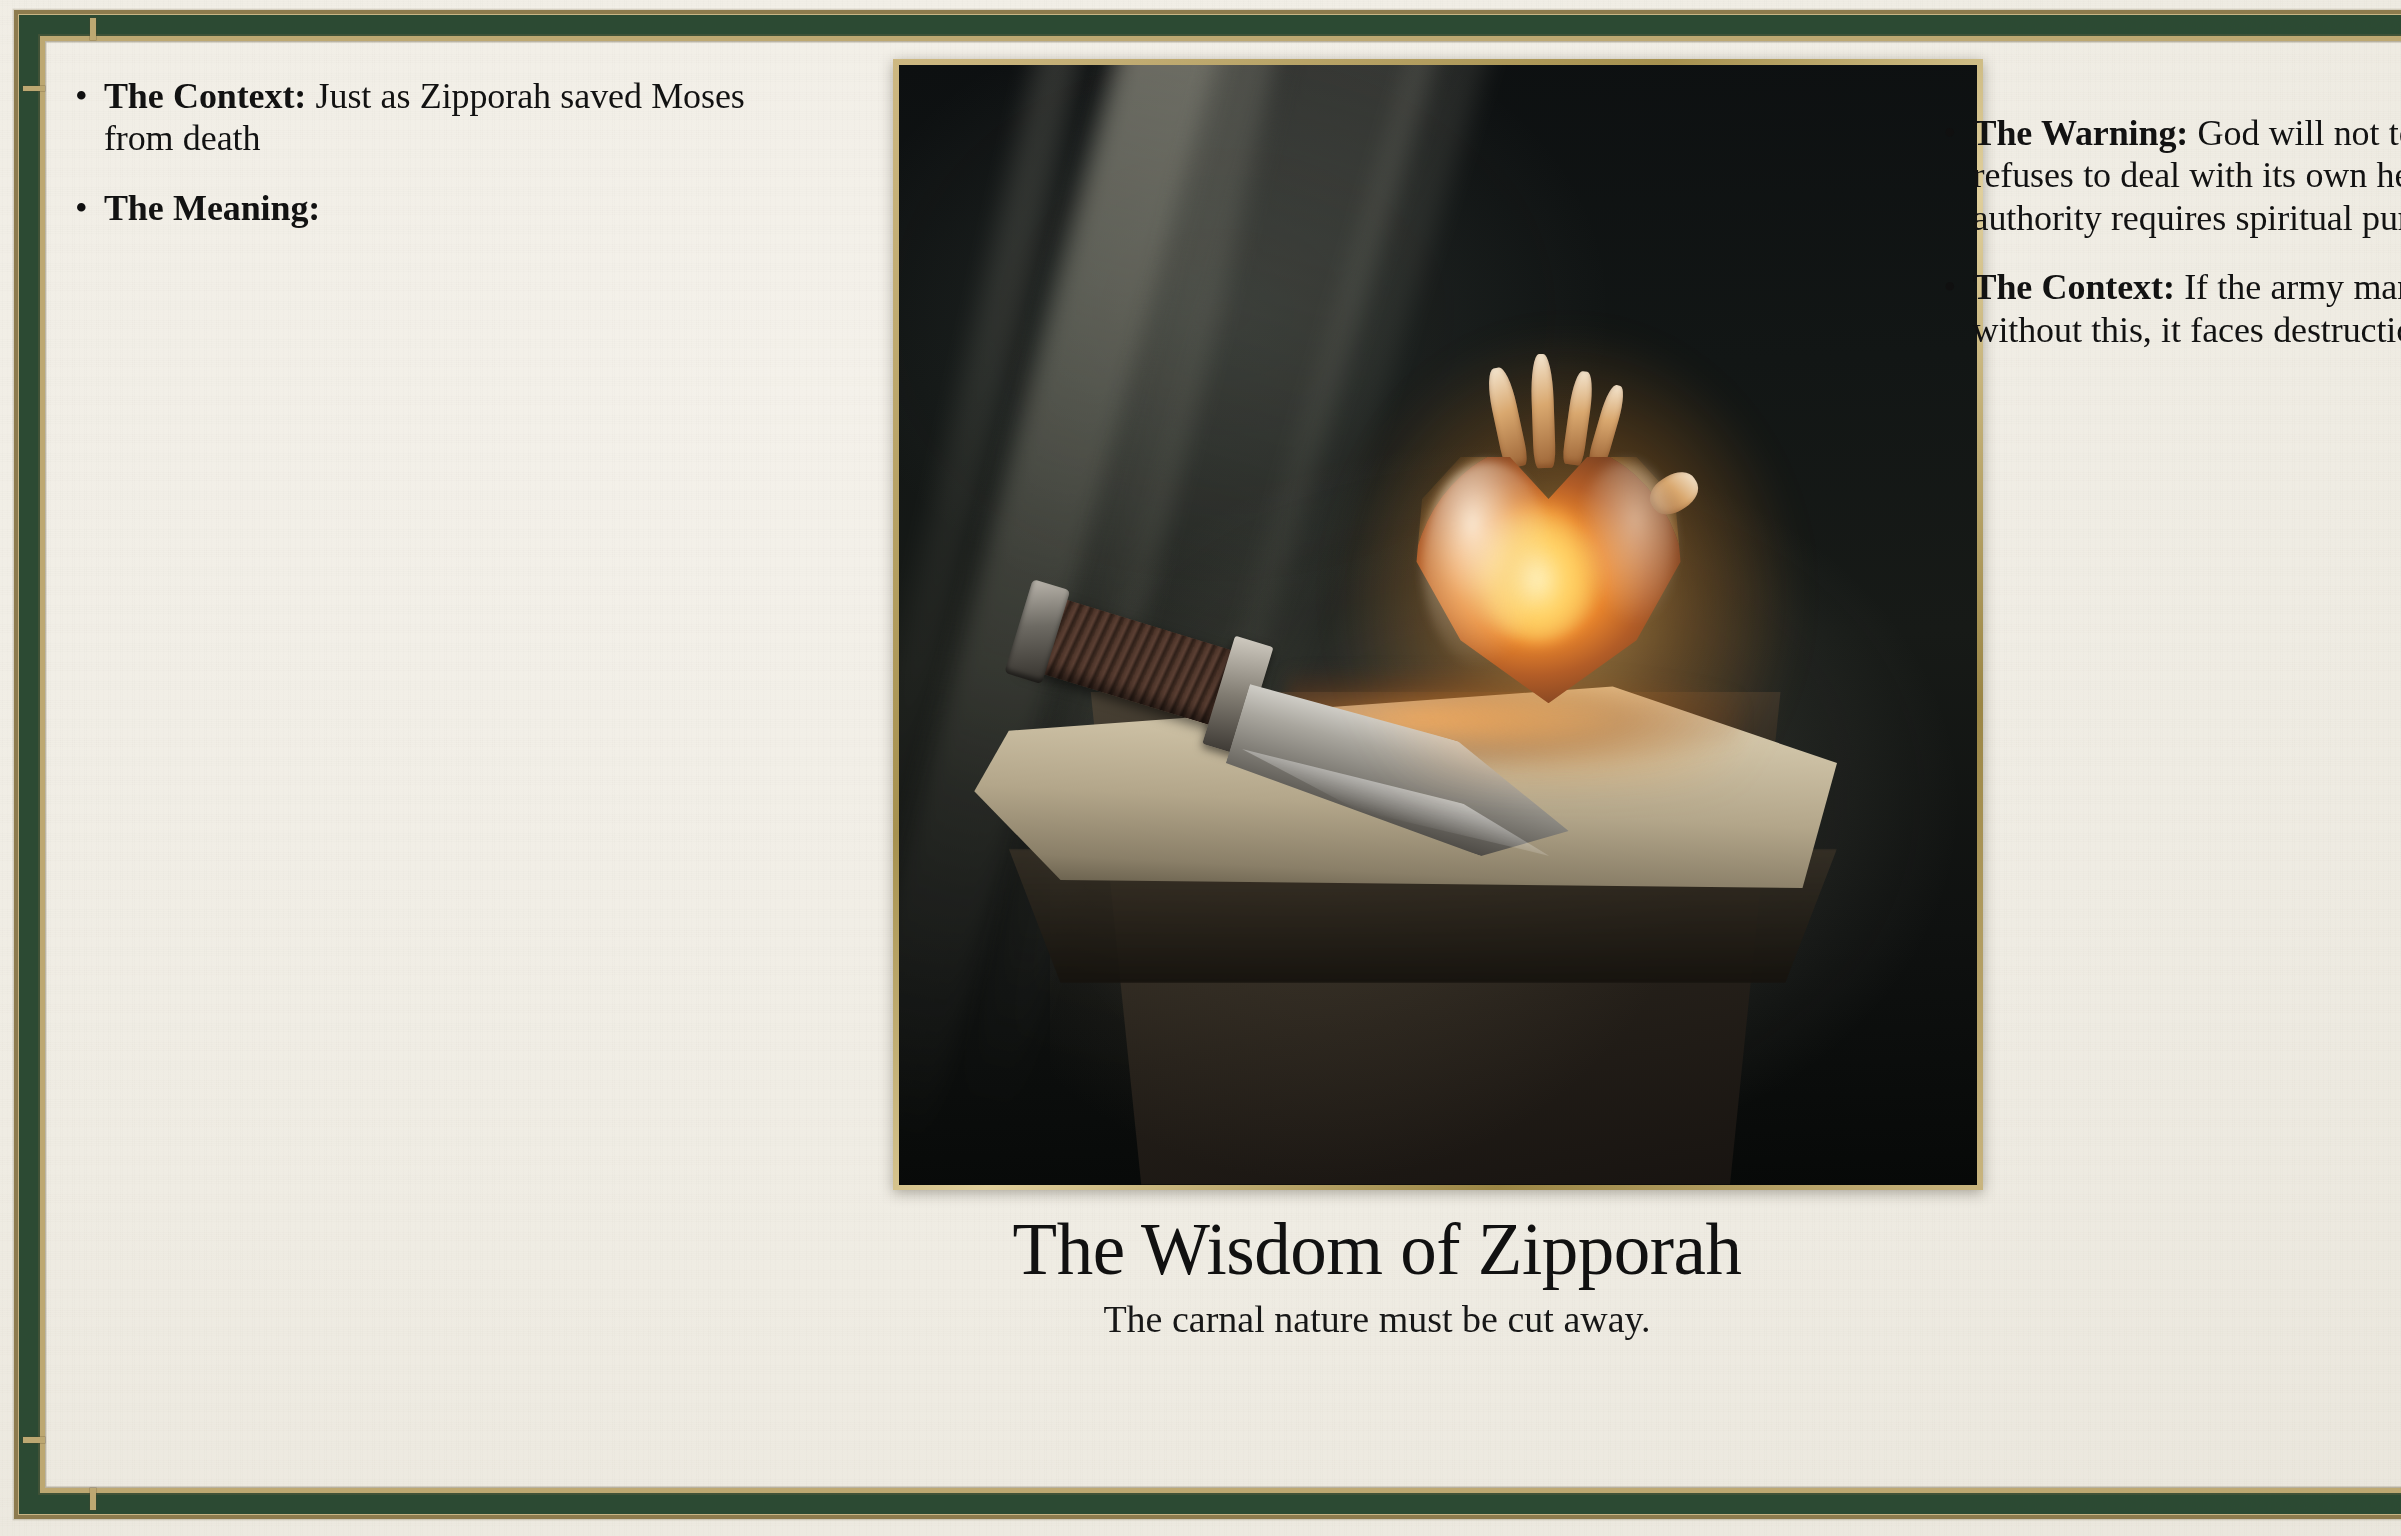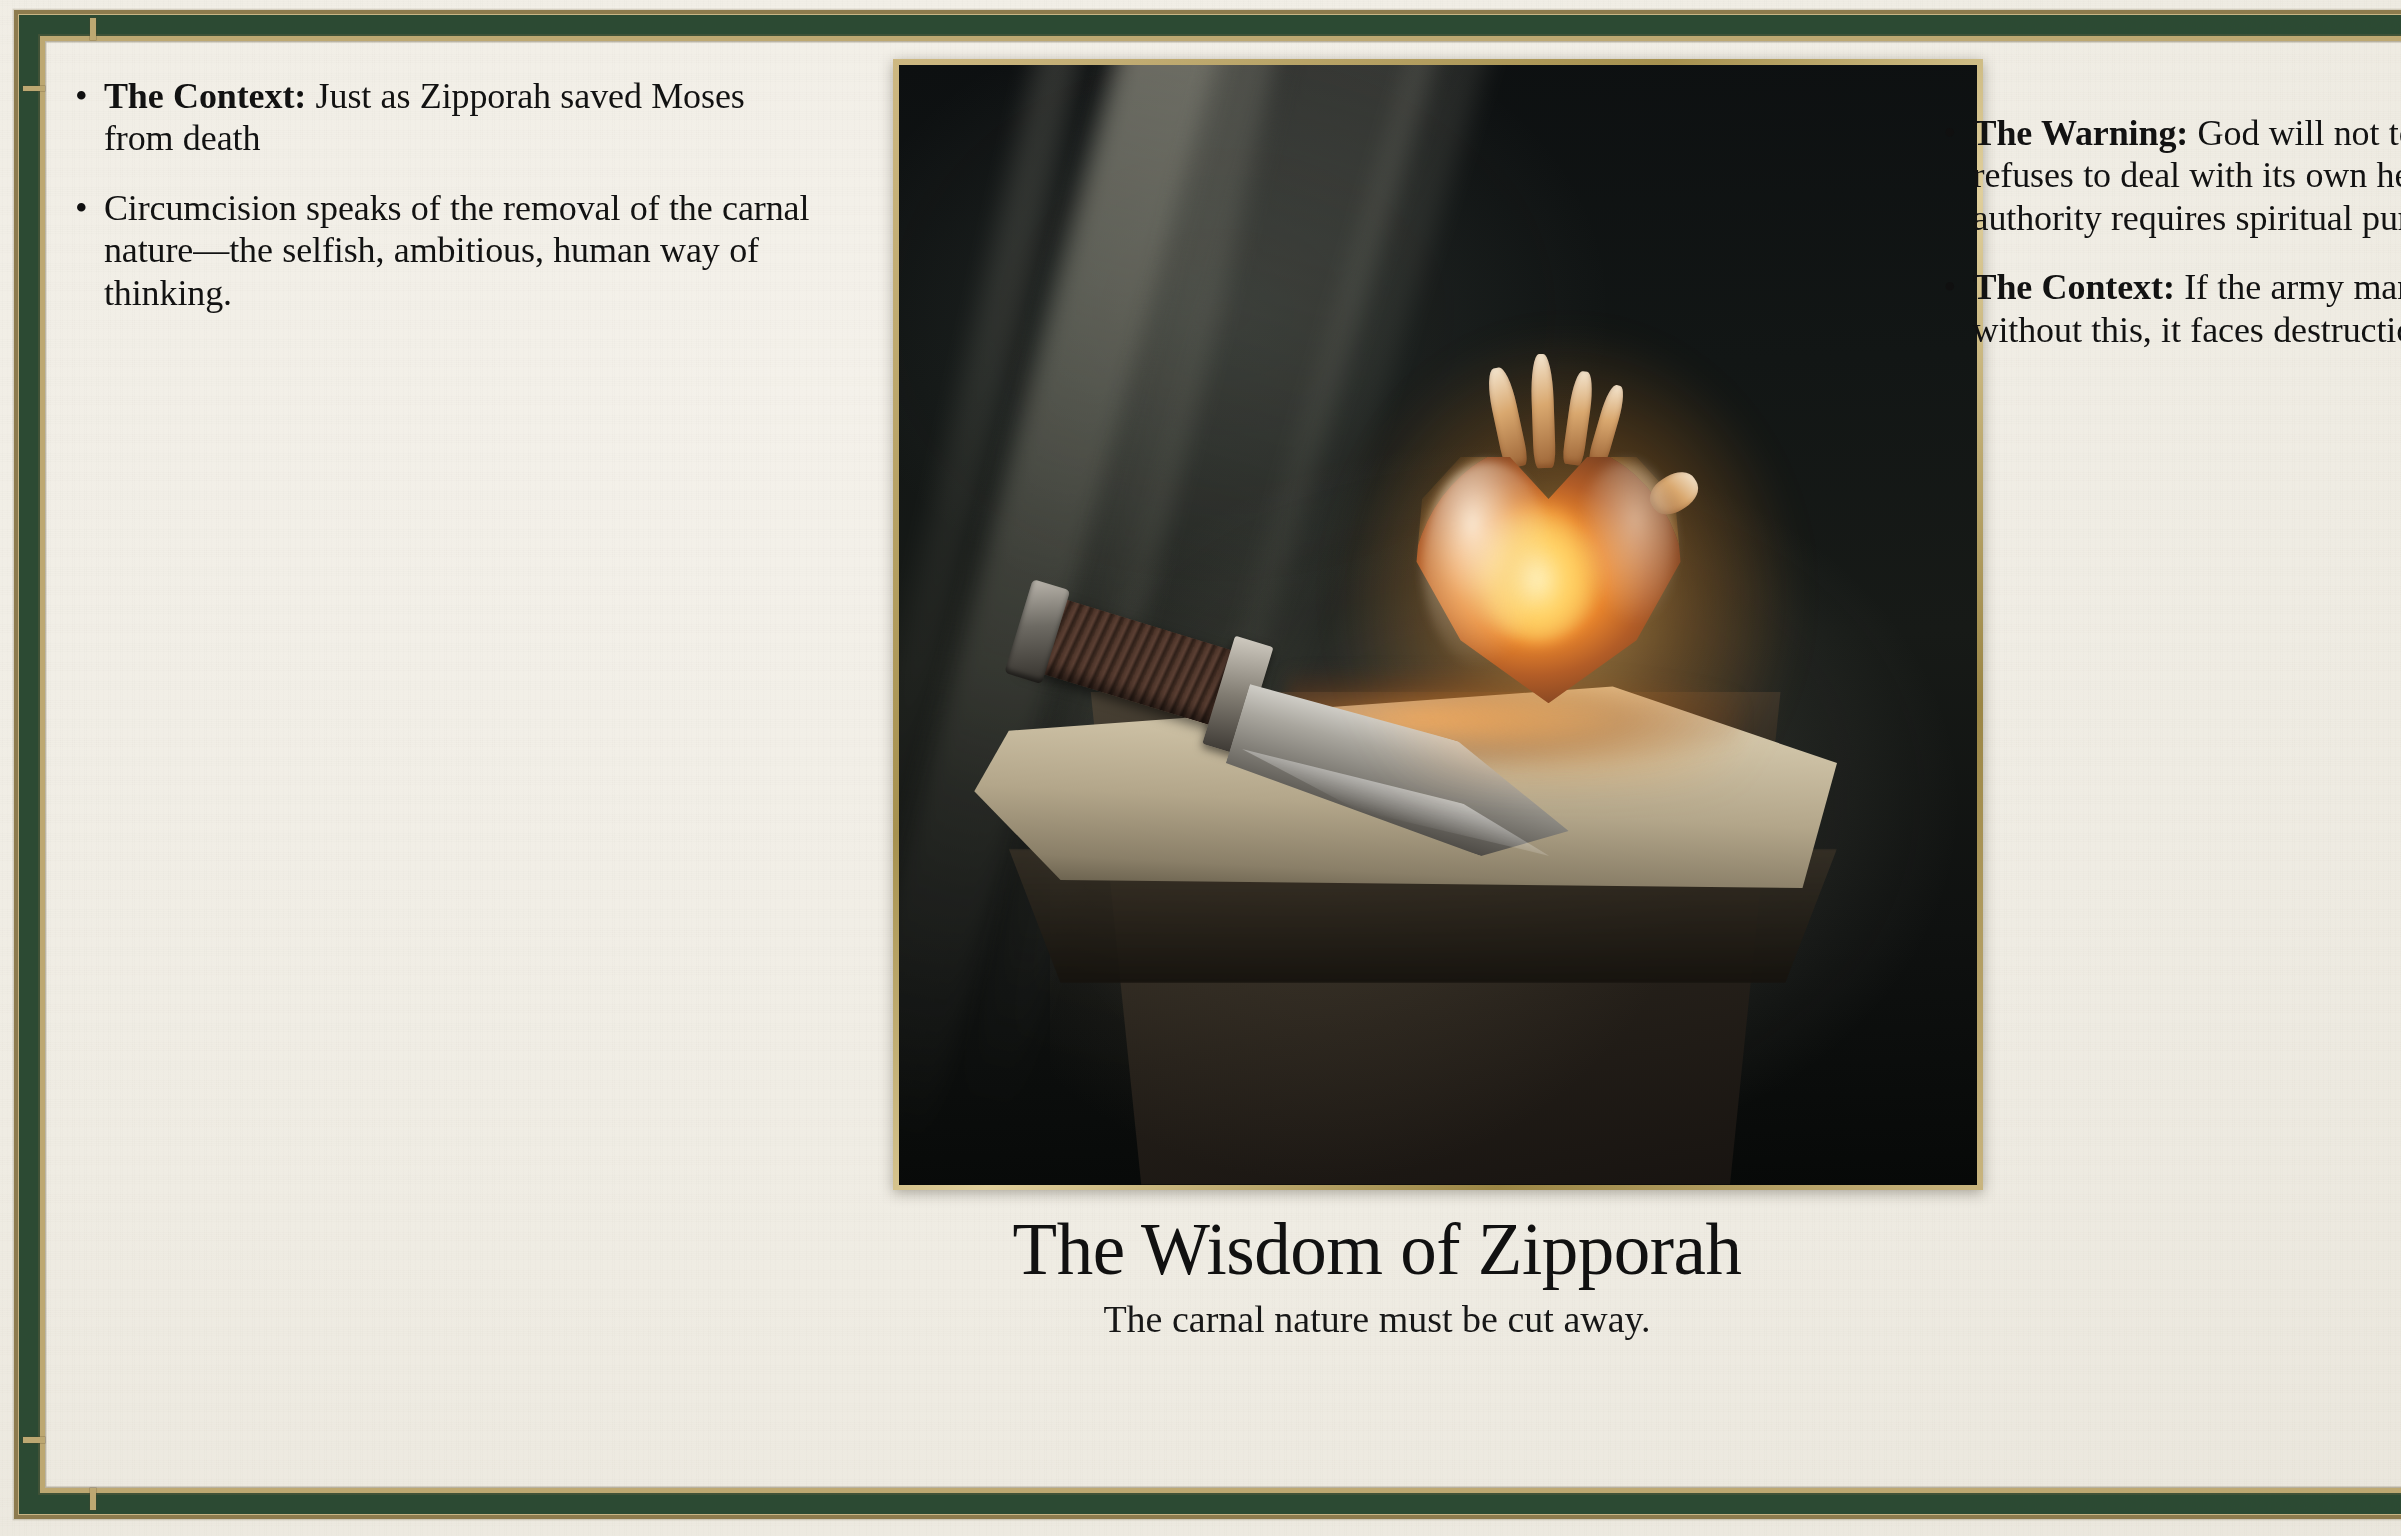--- a/index.html
+++ b/index.html
@@ -384,21 +384,21 @@
 
     <div class="col col-left">
 
       <div class="bullet-row">
         <span class="bullet-dot">•</span>
         <span class="bullet-text"><b>The Context:</b><span> Just as Zipporah saved Moses from death</span></span>
       </div>
 
       <div class="bullet-row">
         <span class="bullet-dot">•</span>
-        <span class="bullet-text"><span>Circumcision speaks of the removal of the carnal nature—the selfish, ambitious, human way of thinking.</span></span>
+        <span class="bullet-text"><b class="break-after-label">The Meaning:</b></span>
       </div>
 
     </div>
 
     <div class="art-wrap">
       <div class="art">
         <div class="art-bg"></div>
 
         <div class="ray r5"></div>
         <div class="ray r1"></div>

